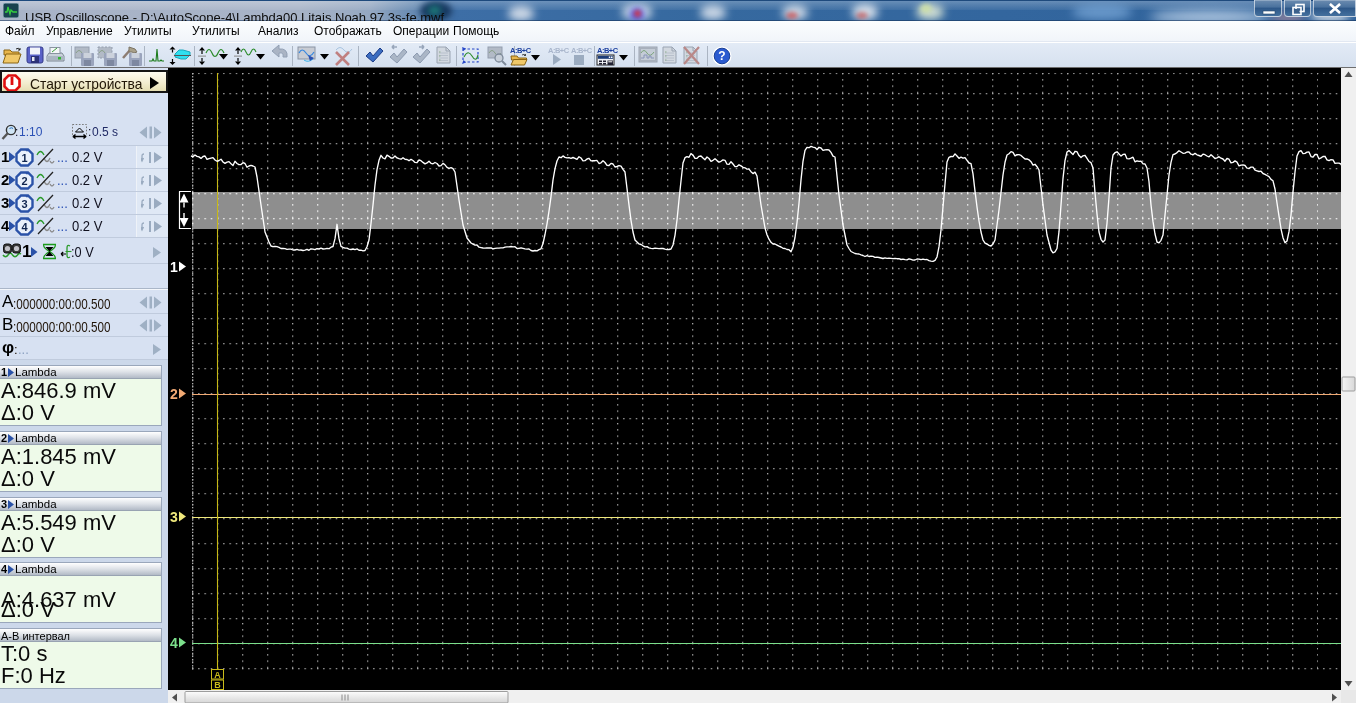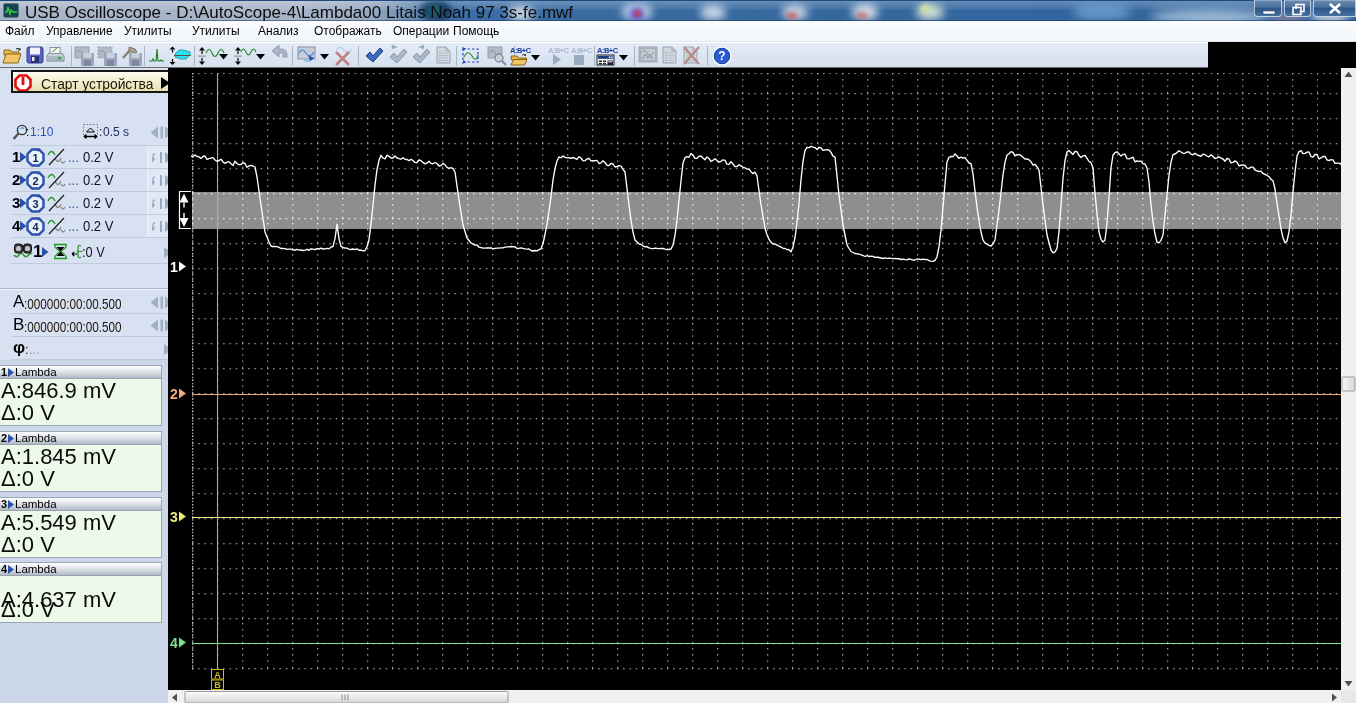--- a/index.html
+++ b/index.html
@@ -5,36 +5,36 @@
 html,body{width:1356px;height:703px;overflow:hidden;font-family:"Liberation Sans",sans-serif;background:#000}
 #win{position:absolute;left:0;top:0;width:1356px;height:703px}
 
 #titlebar{position:absolute;left:0;top:0;width:1356px;height:21px;overflow:hidden;
  background:linear-gradient(to right,#a9b4c8 0px,#a7b3c7 300px,#95a8c2 370px,#5f85af 420px,#3d6ea6 455px,#36699f 700px,#33669e 1000px,#2f629b 1356px)}
 #titlebar .sheen{position:absolute;left:0;top:0;width:100%;height:10px;background:linear-gradient(rgba(255,255,255,.28),rgba(255,255,255,.06))}
 #titlebar .topline{position:absolute;left:0;top:0;width:100%;height:1px;background:#1e4a7d}
 #titlebar .botline{position:absolute;left:0;bottom:0;width:100%;height:1px;background:rgba(20,50,90,.55)}
 .blob{position:absolute;border-radius:50%;filter:blur(4px)}
 #appico{position:absolute;left:3px;top:3px;width:16px;height:15px}
-#title-text{position:absolute;left:25px;top:3px;font-size:17px;color:#0c0c0c;white-space:nowrap}
+#title-text{position:absolute;left:25px;top:10px;font-size:13px;color:#0c0c0c;white-space:nowrap}
 .capbtn{position:absolute;top:0;height:17px;border:1px solid rgba(255,255,255,.62);border-top:none;
  background:linear-gradient(#6c8cb0 0%,#49719d 45%,#2d5788 50%,#44709e 100%);box-shadow:inset 0 1px 0 rgba(255,255,255,.25)}
 .capbtn svg{position:absolute;left:0;top:0}
 #btn-min{left:1254px;width:28px;border-bottom-left-radius:4px;border-bottom-right-radius:4px}
 #btn-max{left:1284px;width:27px;border-bottom-left-radius:4px;border-bottom-right-radius:4px}
 #btn-close{left:1313px;width:43px;border-bottom-left-radius:4px}
 
 #menubar{position:absolute;left:0;top:21px;width:1356px;height:21px;background:linear-gradient(#fbfdfe,#f1f5fa);border-bottom:1px solid #e2e8f2}
 #menubar span{position:absolute;top:3px;font-size:12px;color:#000}
 
-#toolbar{position:absolute;left:0;top:42px;width:1208px;height:26px;background:linear-gradient(#e3ebf6,#d5e0ef);border-top:1px solid #fff}
+#toolbar{position:absolute;left:0;top:42px;width:1356px;height:26px;background:linear-gradient(#e3ebf6,#d5e0ef);border-top:1px solid #fff}
 #toolbar .darkedge{position:absolute;left:0;bottom:0;width:100%;height:1px;background:#6e6e6e}
 
 #panel{position:absolute;left:0;top:68px;width:168px;height:635px;background:#d7e1f2}
-.prow{position:absolute;left:11px;width:168px;background:#d7e1f2;border-bottom:1px solid #c0cbdd;overflow:hidden}
+.prow{position:absolute;left:0;width:168px;background:#d7e1f2;border-bottom:1px solid #c0cbdd;overflow:hidden}
 .ptxt{position:absolute;white-space:nowrap}
 
 .mpanel{position:absolute;left:-1px;width:163px;border:1px solid #9aa7bb;background:#eefae9}
 .mhead{position:absolute;left:0;top:0;width:100%;height:13px;background:linear-gradient(#ffffff,#dde1e7 50%,#b2bac6);border-bottom:1px solid #98a3b2;font-size:11px;color:#000}
 .mval{position:absolute;left:1px;font-size:22px;color:#0a0a0a;letter-spacing:0px;white-space:nowrap}
 
 #scope{position:absolute;left:168px;top:68px;width:1173px;height:622px;background:#000}
 
 #vscroll{position:absolute;left:1341px;top:68px;width:15px;height:622px;background:#f0f0f0}
 #hscroll{position:absolute;left:168px;top:690px;width:1173px;height:13px;background:#f0f0f0}
@@ -516,20 +516,27 @@
       <div class="mpanel" style="top:494px;height:61px">
 <div class="mhead">
           <span style="position:absolute;left:1px;top:0px;font-weight:bold;font-size:11px">4</span>
           <svg style="position:absolute;left:8px;top:2px" width="7" height="9">
             <polygon points="0,0 0,9 6,4.5" fill="#2a52a8"></polygon>
           </svg>
           <span style="position:absolute;left:15px;top:0px;font-size:11.5px">Lambda</span>
         </div>
 <div class="mval" style="top:24px">A:4.637 mV</div>
 <div class="mval" style="top:34px">Δ:0 V</div>
+      </div>
+      <div class="mpanel" style="top:560px;height:61px">
+<div class="mhead">
+          <span style="position:absolute;left:1px;top:1px;font-size:11px">A-B интервал</span>
+        </div>
+<div class="mval" style="top:12px">T:0 s</div>
+<div class="mval" style="top:34px">F:0 Hz</div>
       </div>
 </div>
 
 <div id="scope">
 <svg width="1173" height="622" viewBox="0 0 1173 622">
 <defs>
 <pattern id="pv" patternUnits="userSpaceOnUse" x="24" y="5" width="25" height="6.25">
             <rect width="1.3" height="1.3" fill="#aaaaaa"></rect>
           </pattern>
 <pattern id="ph" patternUnits="userSpaceOnUse" x="24" y="0" width="6.25" height="25">

